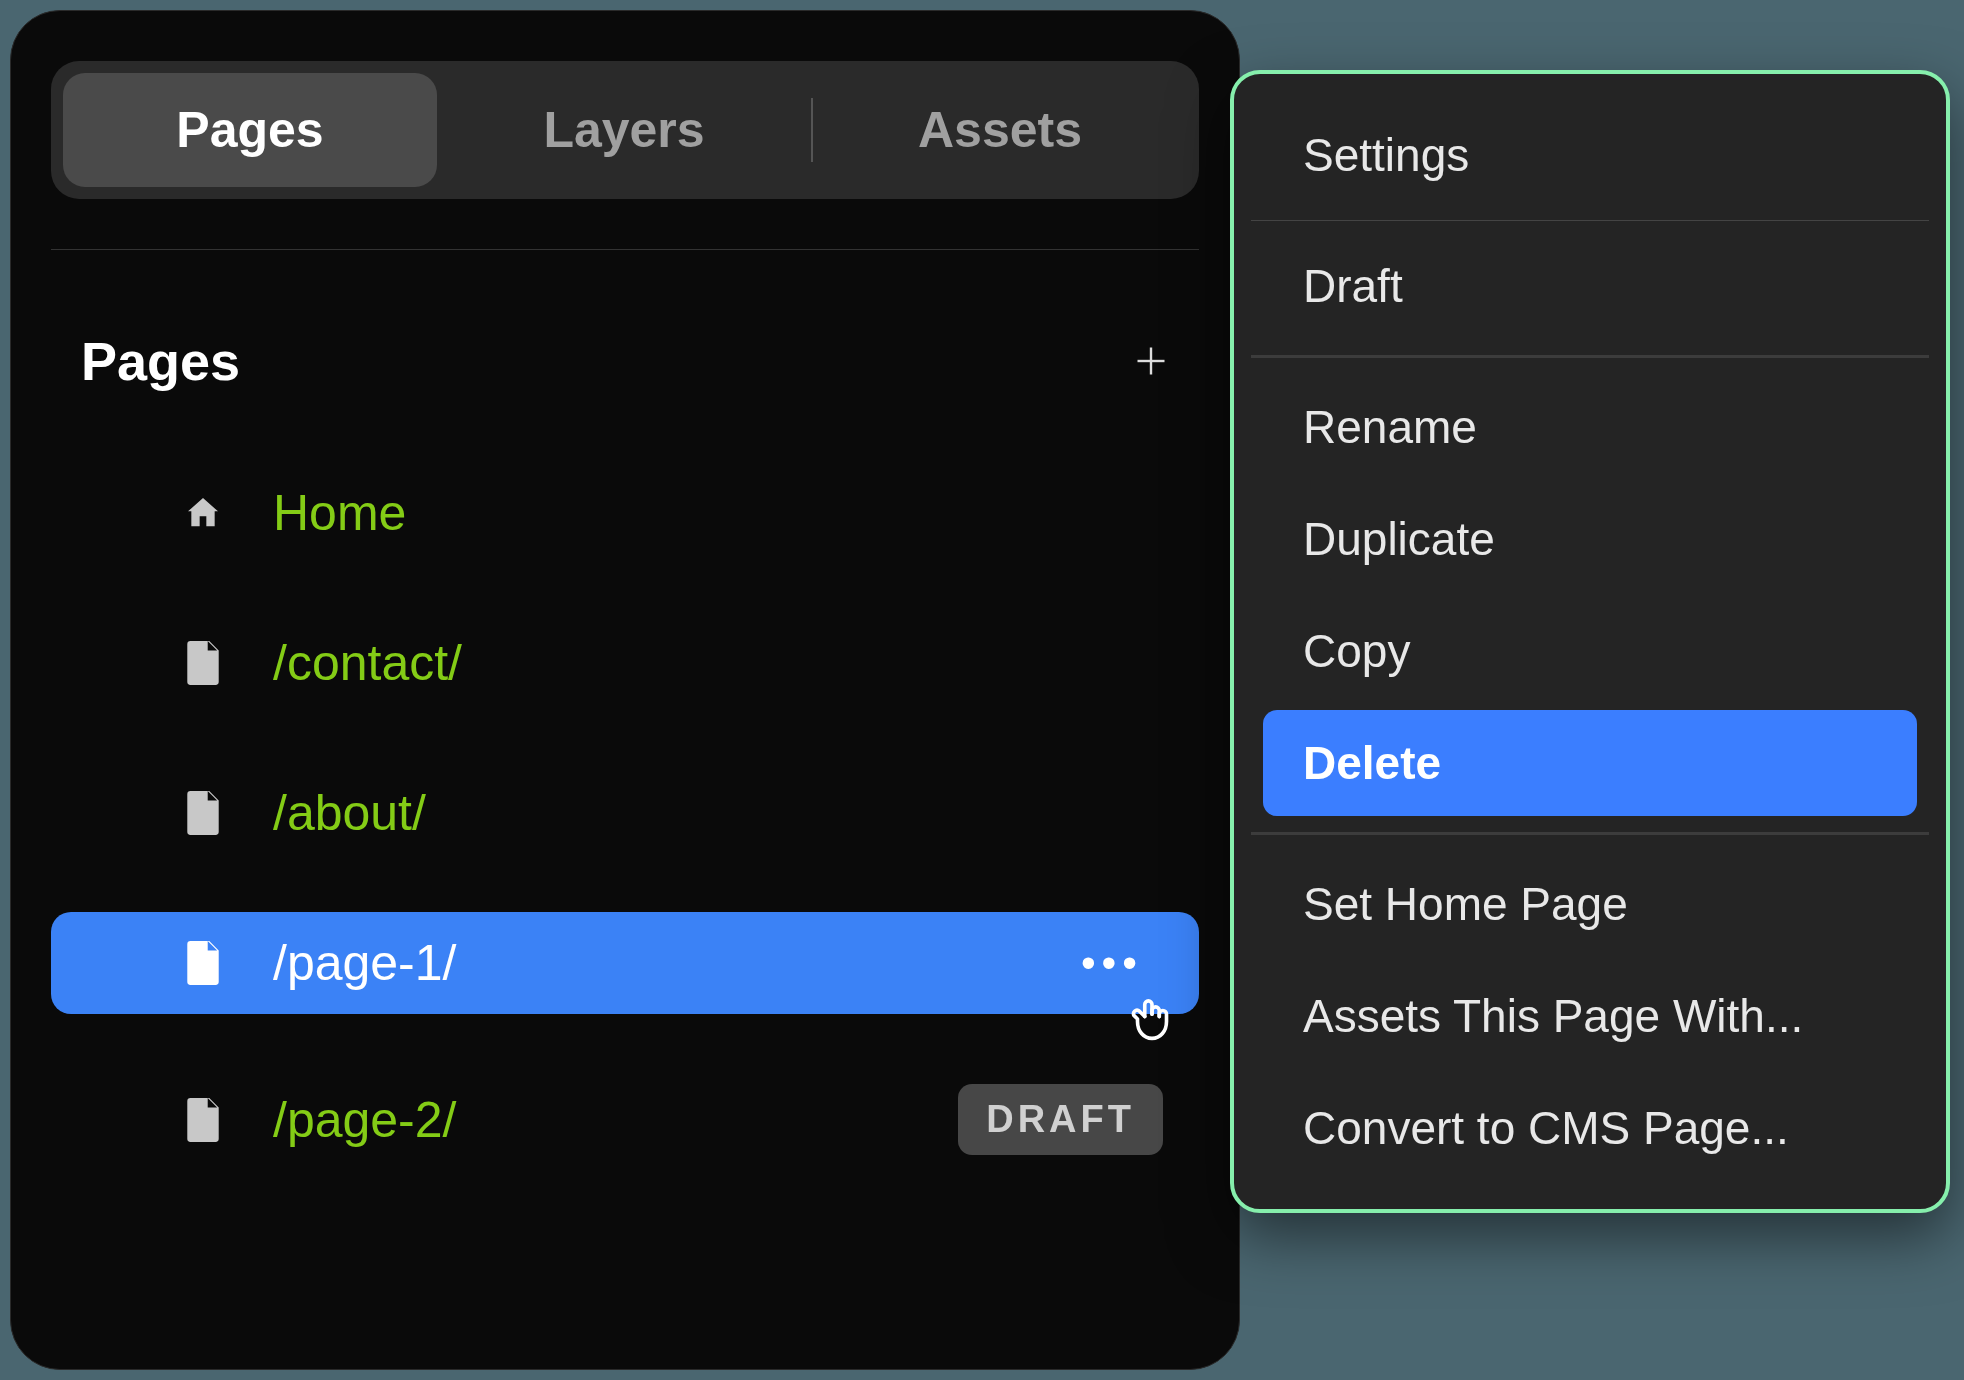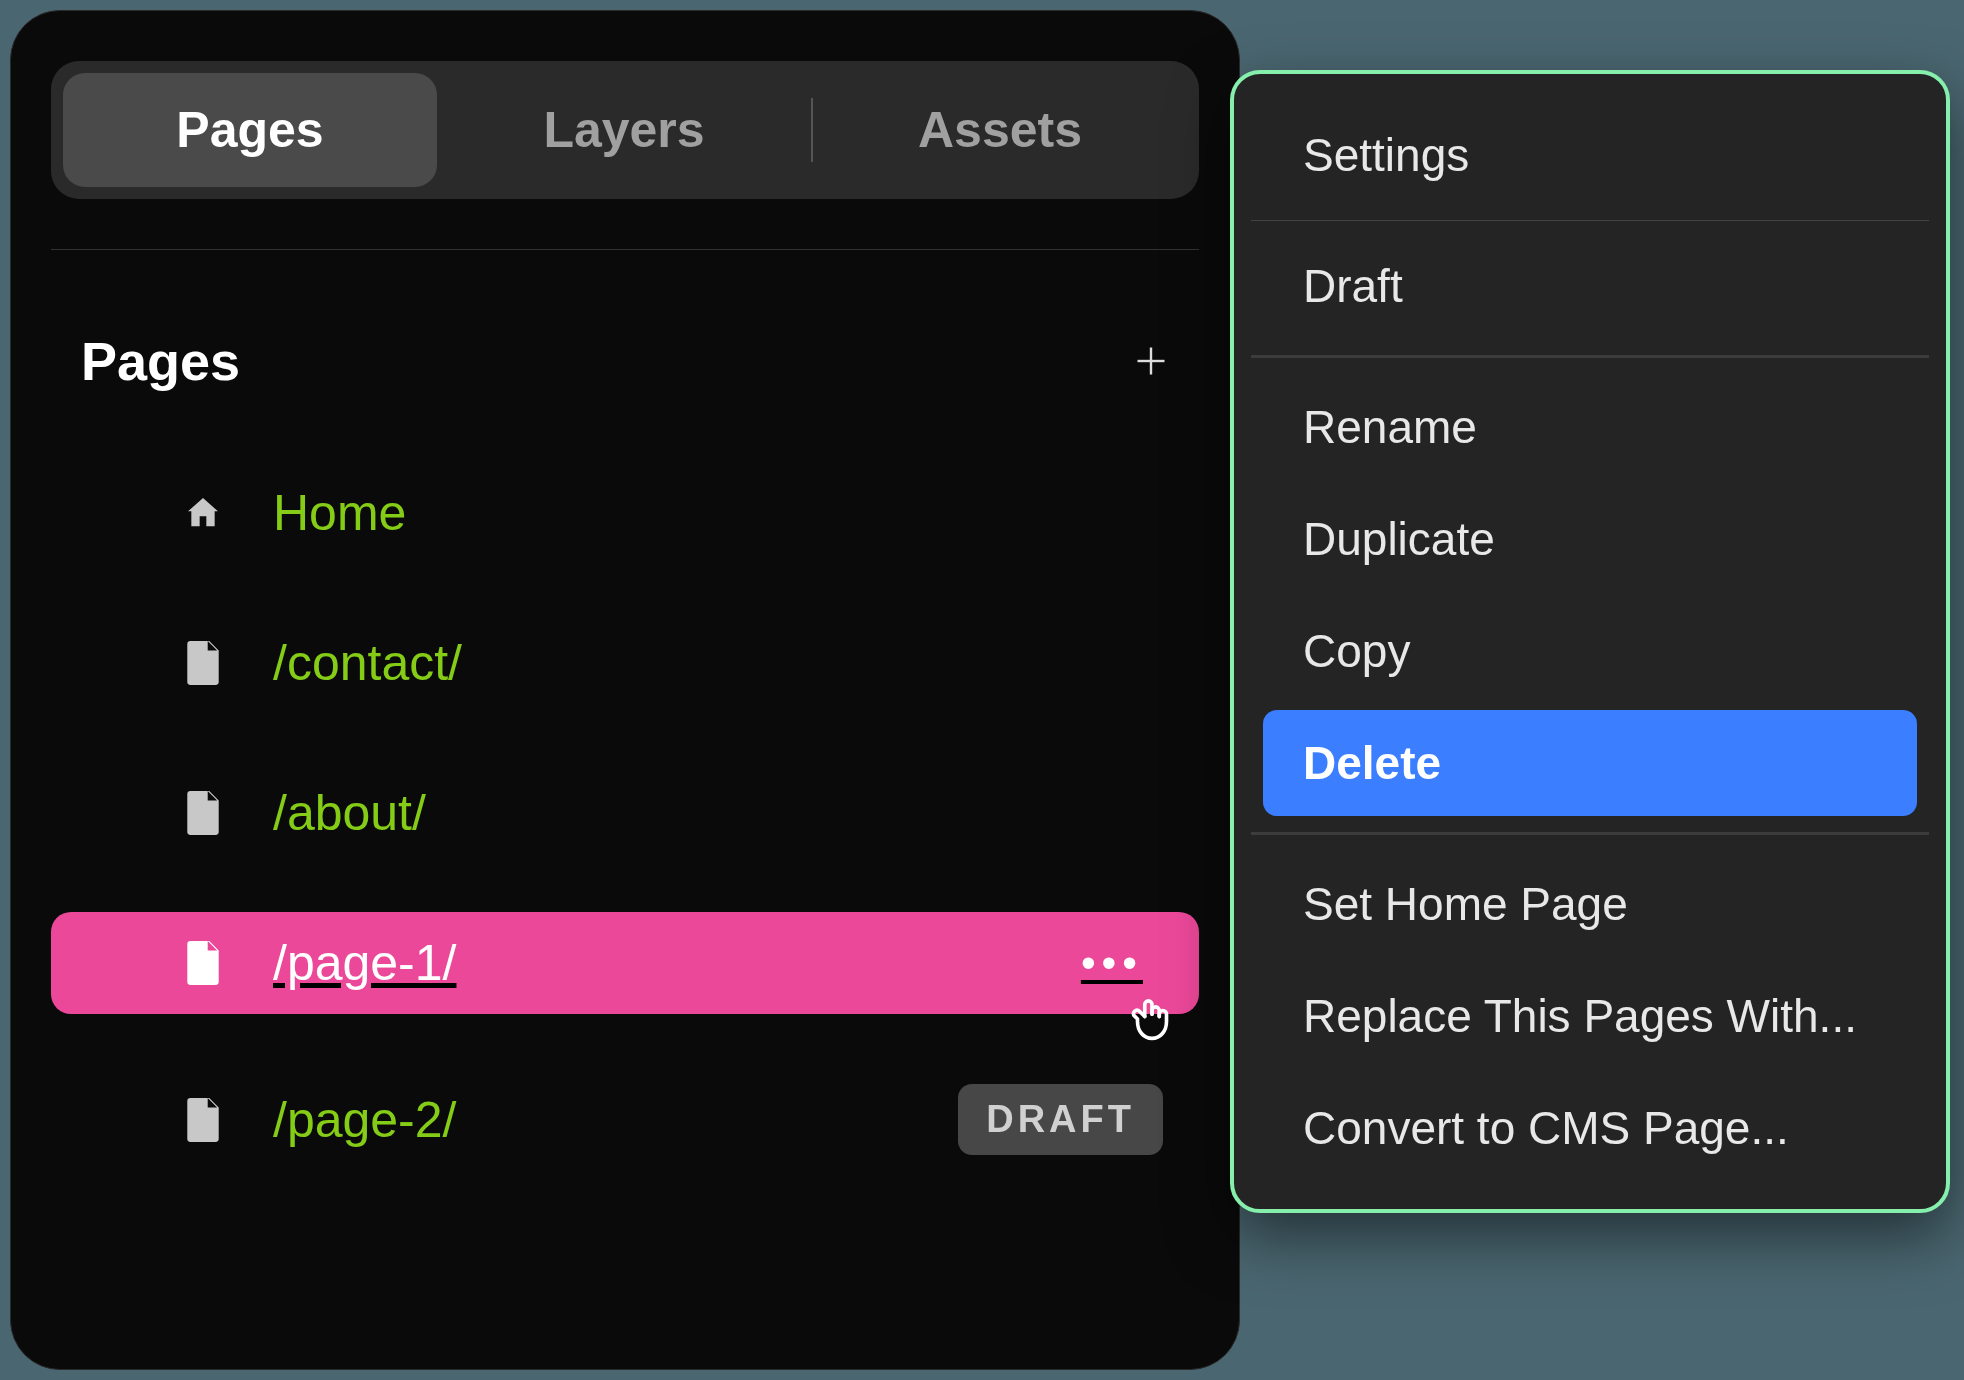--- a/index.html
+++ b/index.html
@@ -72,22 +72,21 @@
     .page-list { padding: 0 0; }
     .page-item {
       display: flex;
       align-items: center;
       padding: 22px 36px 22px 130px;
       border-radius: 20px;
       margin-bottom: 48px;
       position: relative;
     }
     .page-item.selected {
-      background: #ec4899;
-      text-decoration: underline;
+      background: #3b82f6;
     }
     .page-icon {
       width: 44px;
       height: 44px;
       margin-right: 48px;
       display: flex;
       align-items: center;
       justify-content: center;
       flex-shrink: 0;
     }
@@ -255,15 +254,15 @@
   <div class="menu-divider-section"></div>
 
   <div class="menu-item"><span>Rename</span></div>
   <div class="menu-item"><span>Duplicate</span></div>
   <div class="menu-item"><span>Copy</span></div>
   <div class="menu-item highlighted"><span>Delete</span></div>
 
   <div class="menu-divider-section"></div>
 
   <div class="menu-item"><span>Set Home Page</span></div>
-  <div class="menu-item"><span>Replace This Pages With...</span></div>
+  <div class="menu-item"><span>Assets This Page With...</span></div>
   <div class="menu-item"><span>Convert to CMS Page...</span></div>
 </div>
 
 </body></html>

